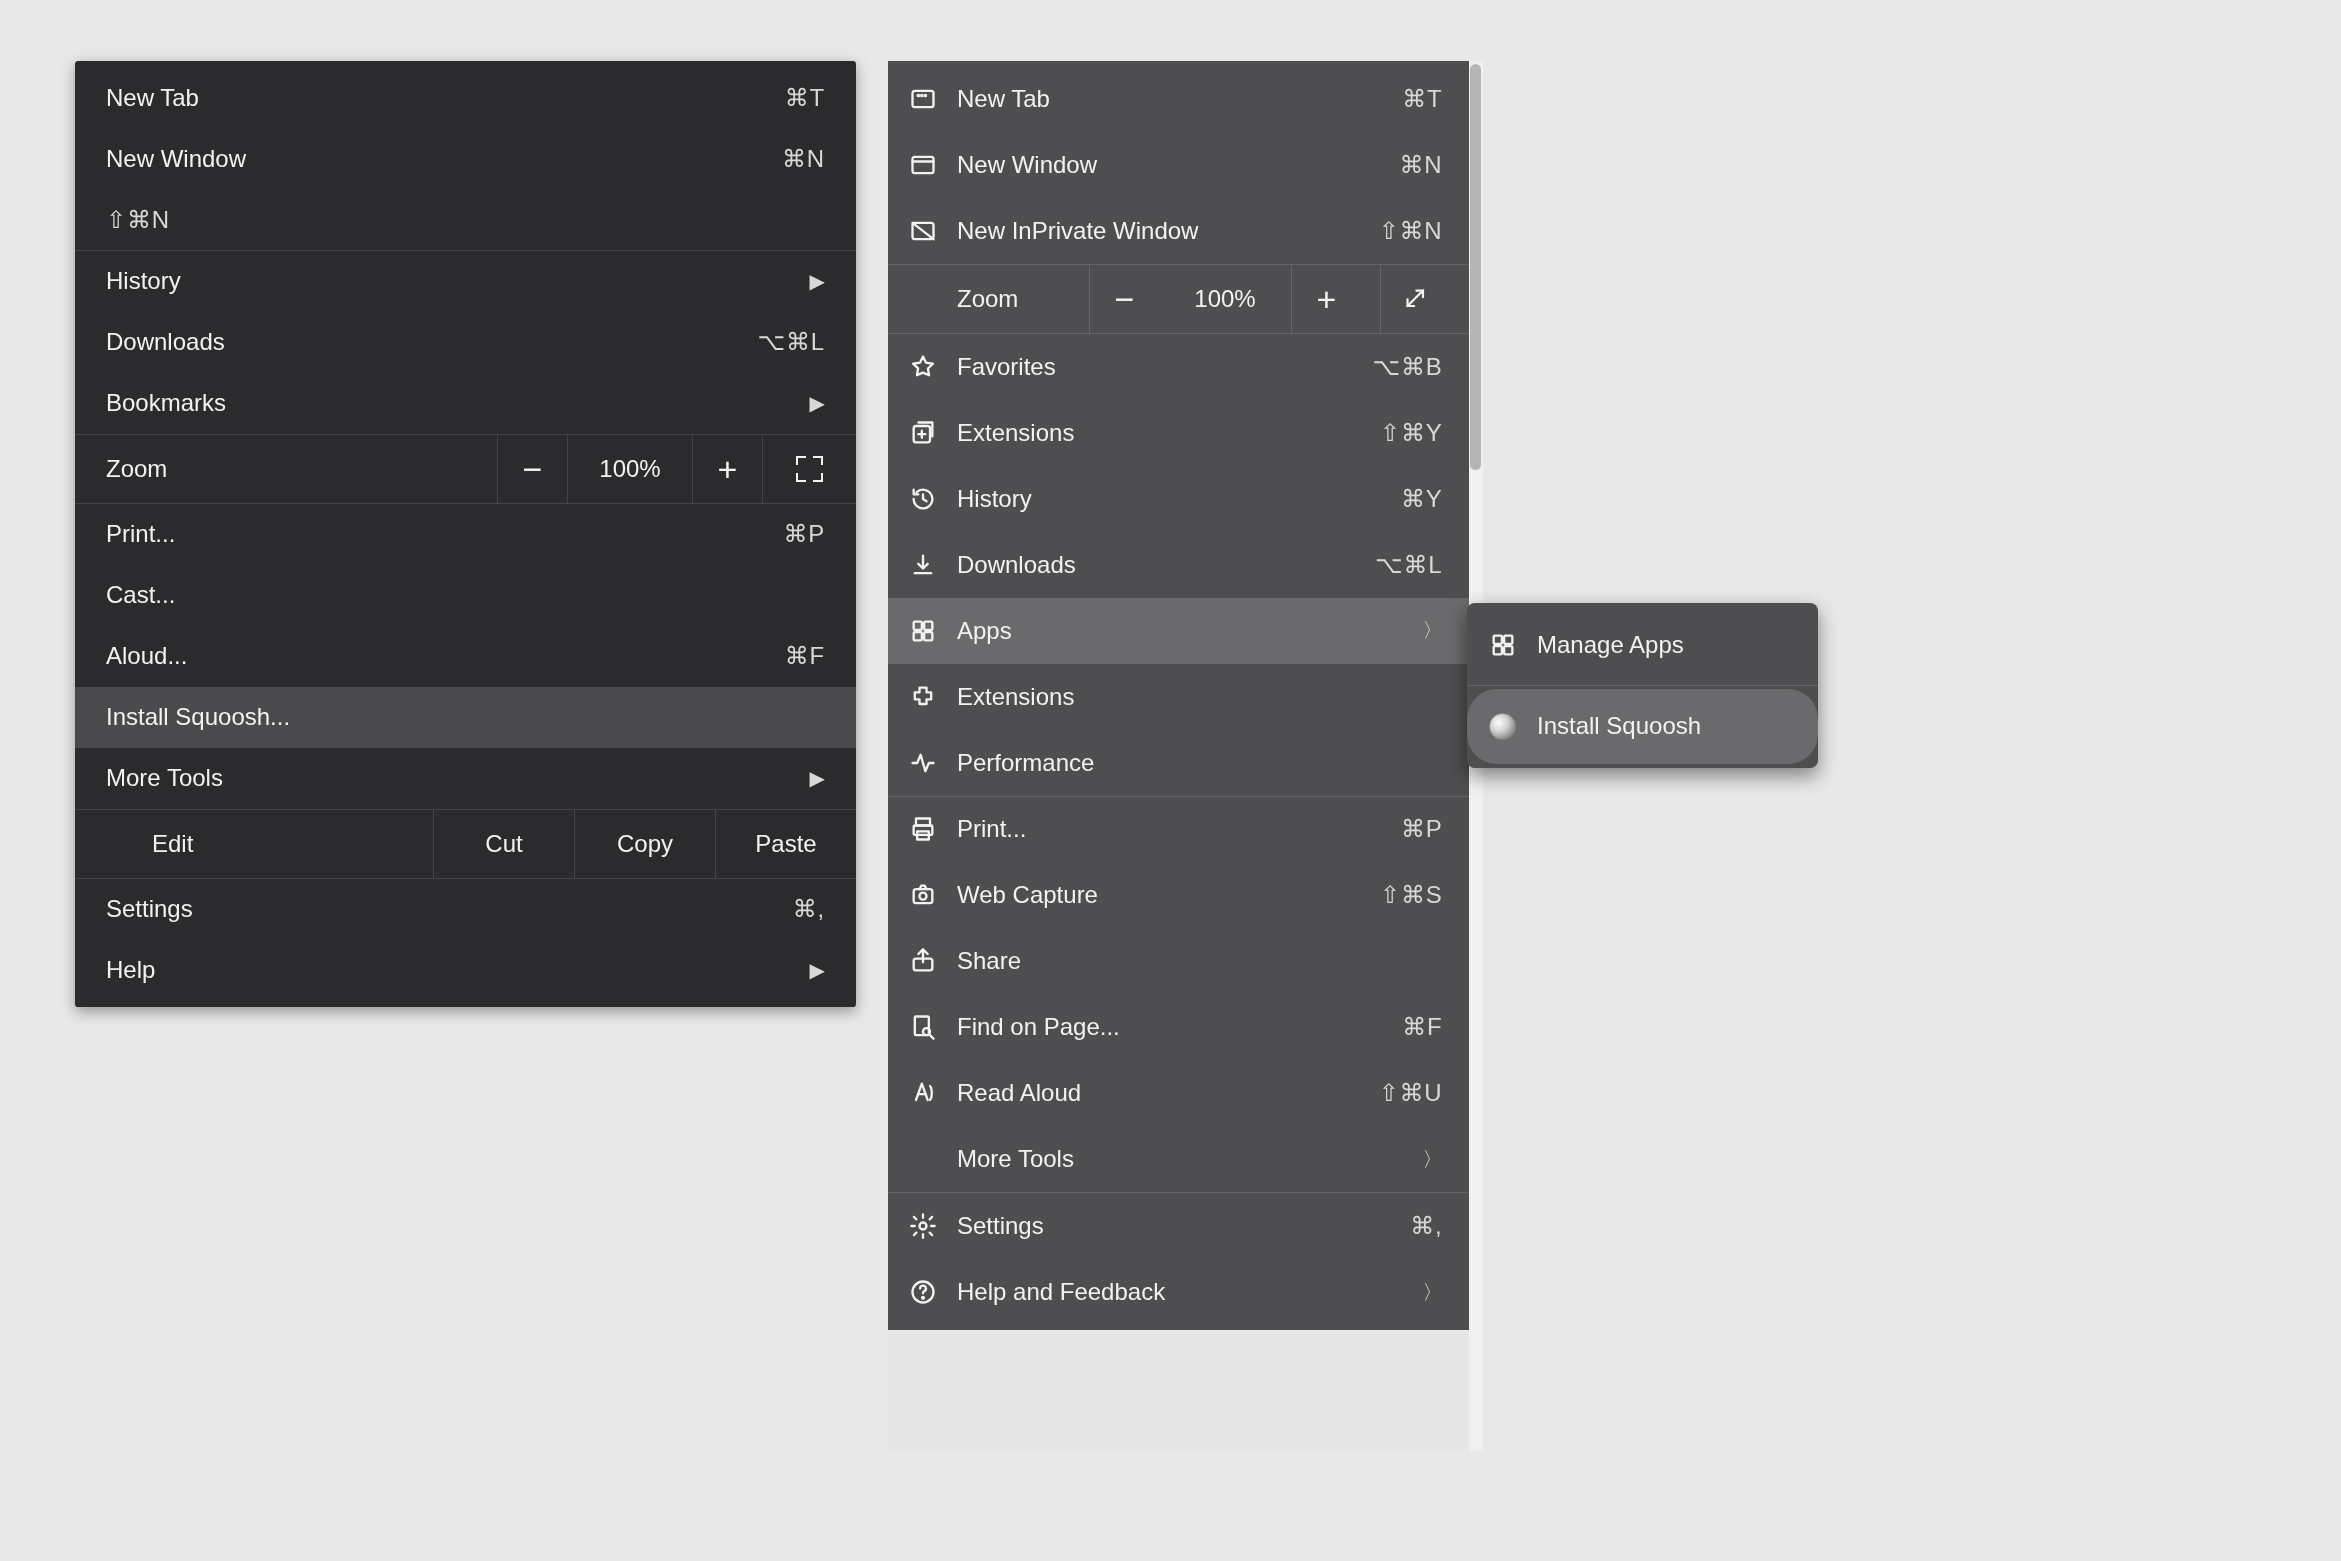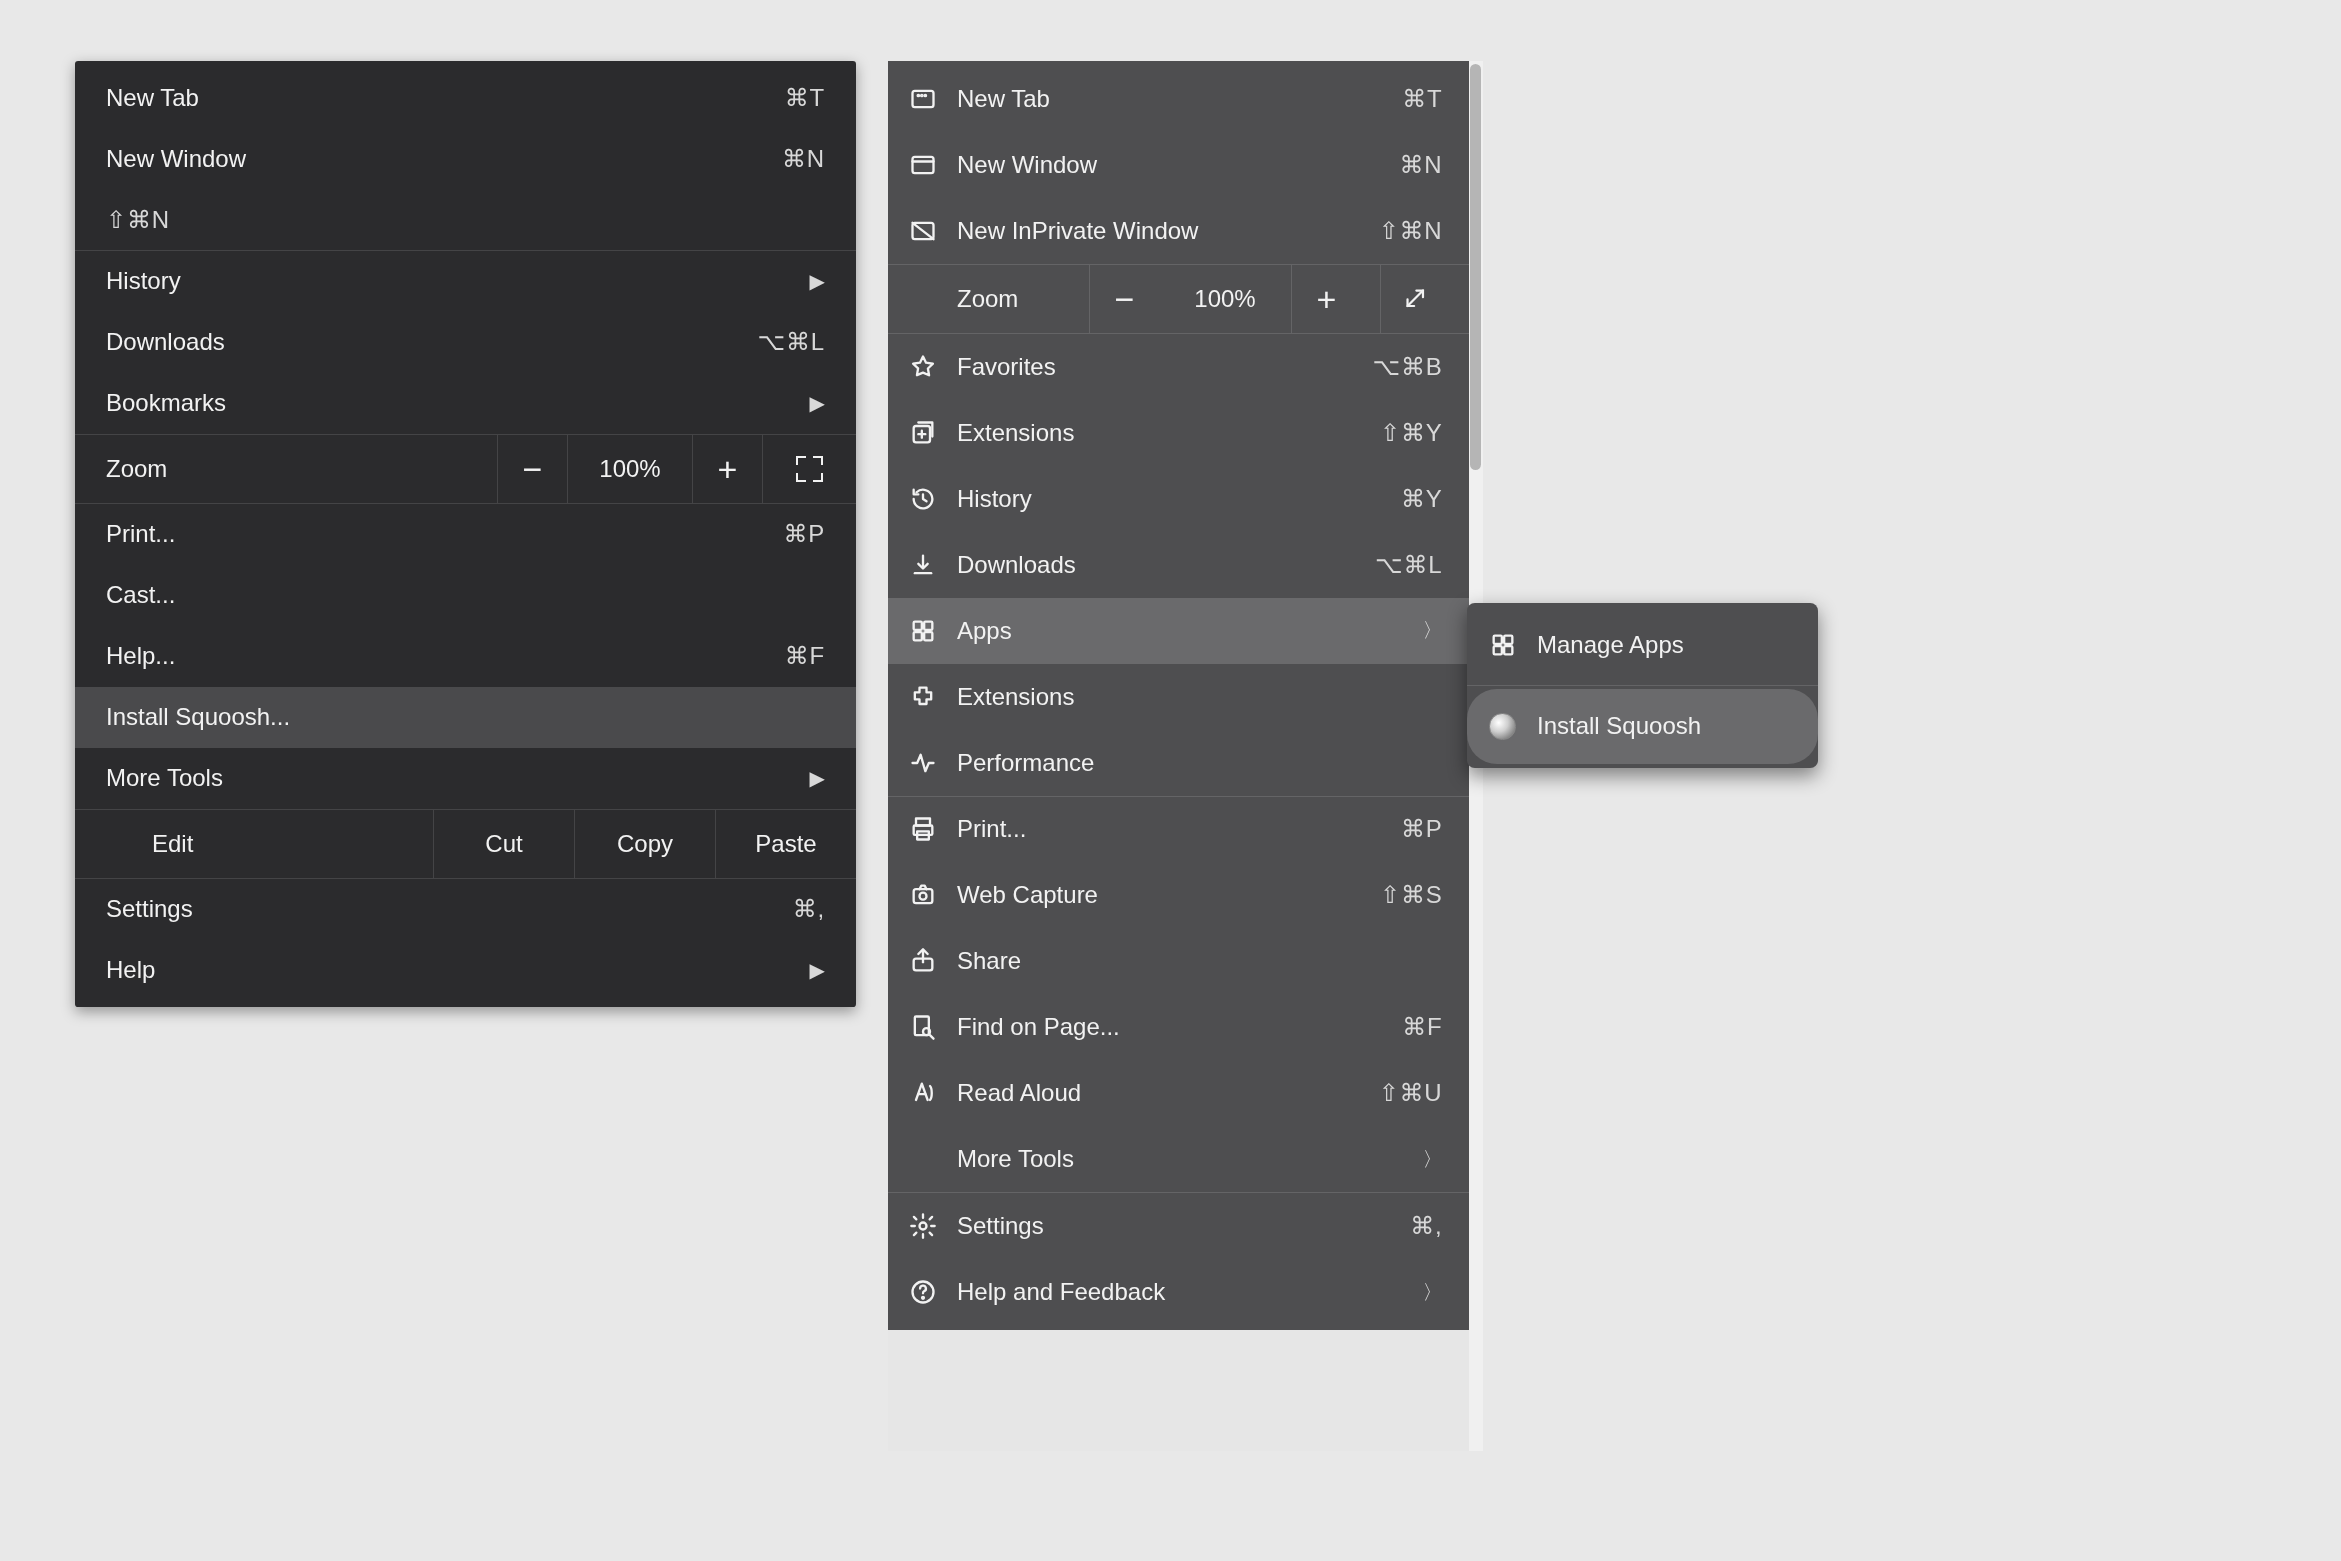--- a/index.html
+++ b/index.html
@@ -208,21 +208,21 @@
     </div>
 
     <div class="m1-item">
       <span class="m1-label">Print...</span>
       <span class="m1-accel">⌘P</span>
     </div>
     <div class="m1-item">
       <span class="m1-label">Cast...</span>
     </div>
     <div class="m1-item">
-      <span class="m1-label">Help...</span>
+      <span class="m1-label">Aloud...</span>
       <span class="m1-accel">⌘F</span>
     </div>
     <div class="m1-item hi">
       <span class="m1-label">Install Squoosh...</span>
     </div>
     <div class="m1-item">
       <span class="m1-label">More Tools</span>
       <span class="m1-arrow">▶</span>
     </div>
 

